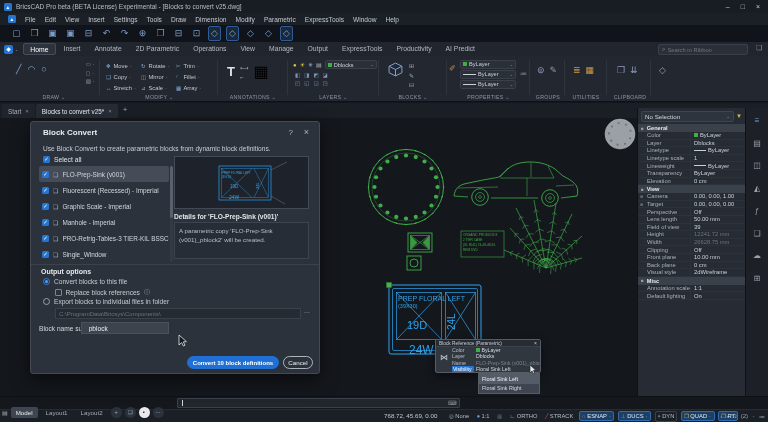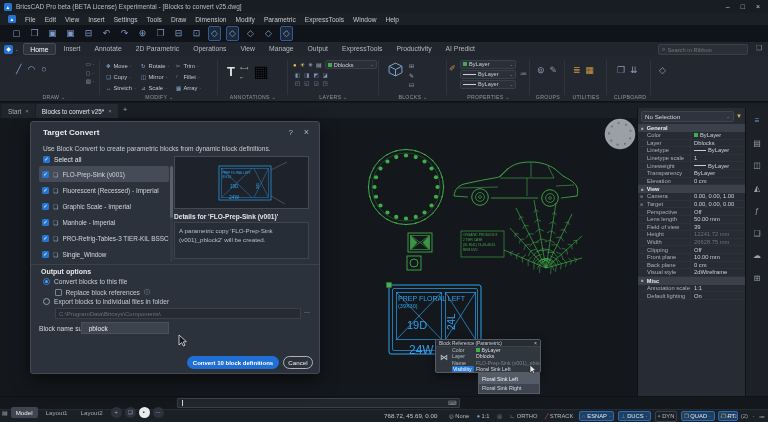--- a/index.html
+++ b/index.html
@@ -819,21 +819,21 @@
     <span>▤</span>
     <span>◫</span>
     <span>◭</span>
     <span>ƒ</span>
     <span>❏</span>
     <span>☁</span>
     <span>⊞</span>
   </div>
 
 <div class="abs" id="dialog">
-  <span class="dlg-title">Target Convert</span>
+  <span class="dlg-title">Block Convert</span>
   <span class="dlg-help">?</span>
   <span class="dlg-close">×</span>
   <div class="dlg-desc">Use Block Convert to create parametric blocks from dynamic block definitions.</div>
   <div class="selall">
     <span class="cb">✓</span>
     <span>Select all</span>
   </div>
   <div id="blocklist">
       <div class="lrow lsel">
         <span class="cb">✓</span>

